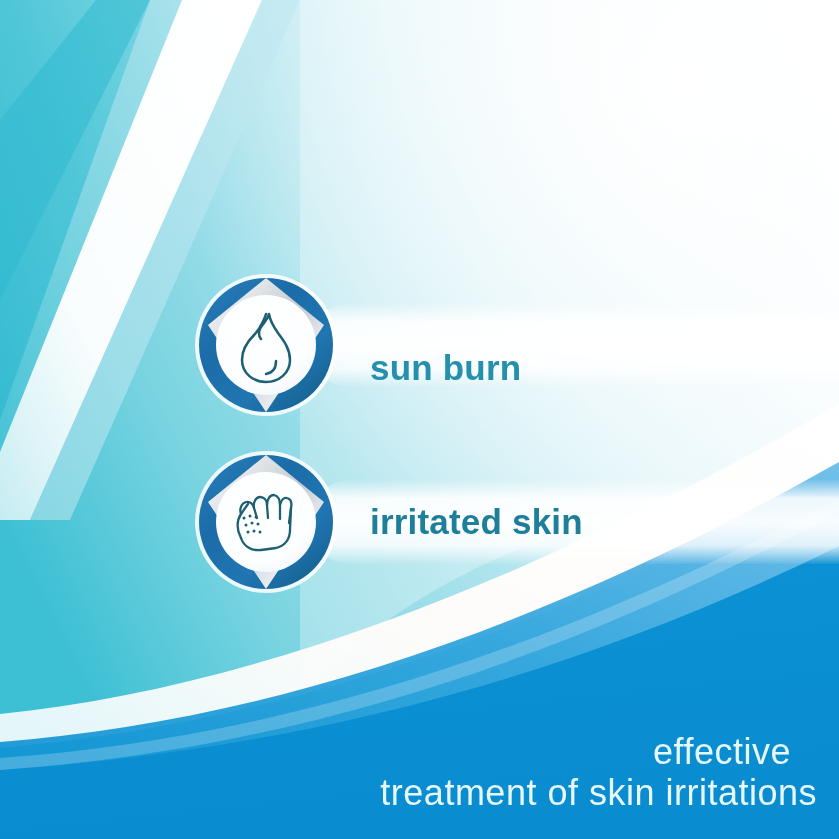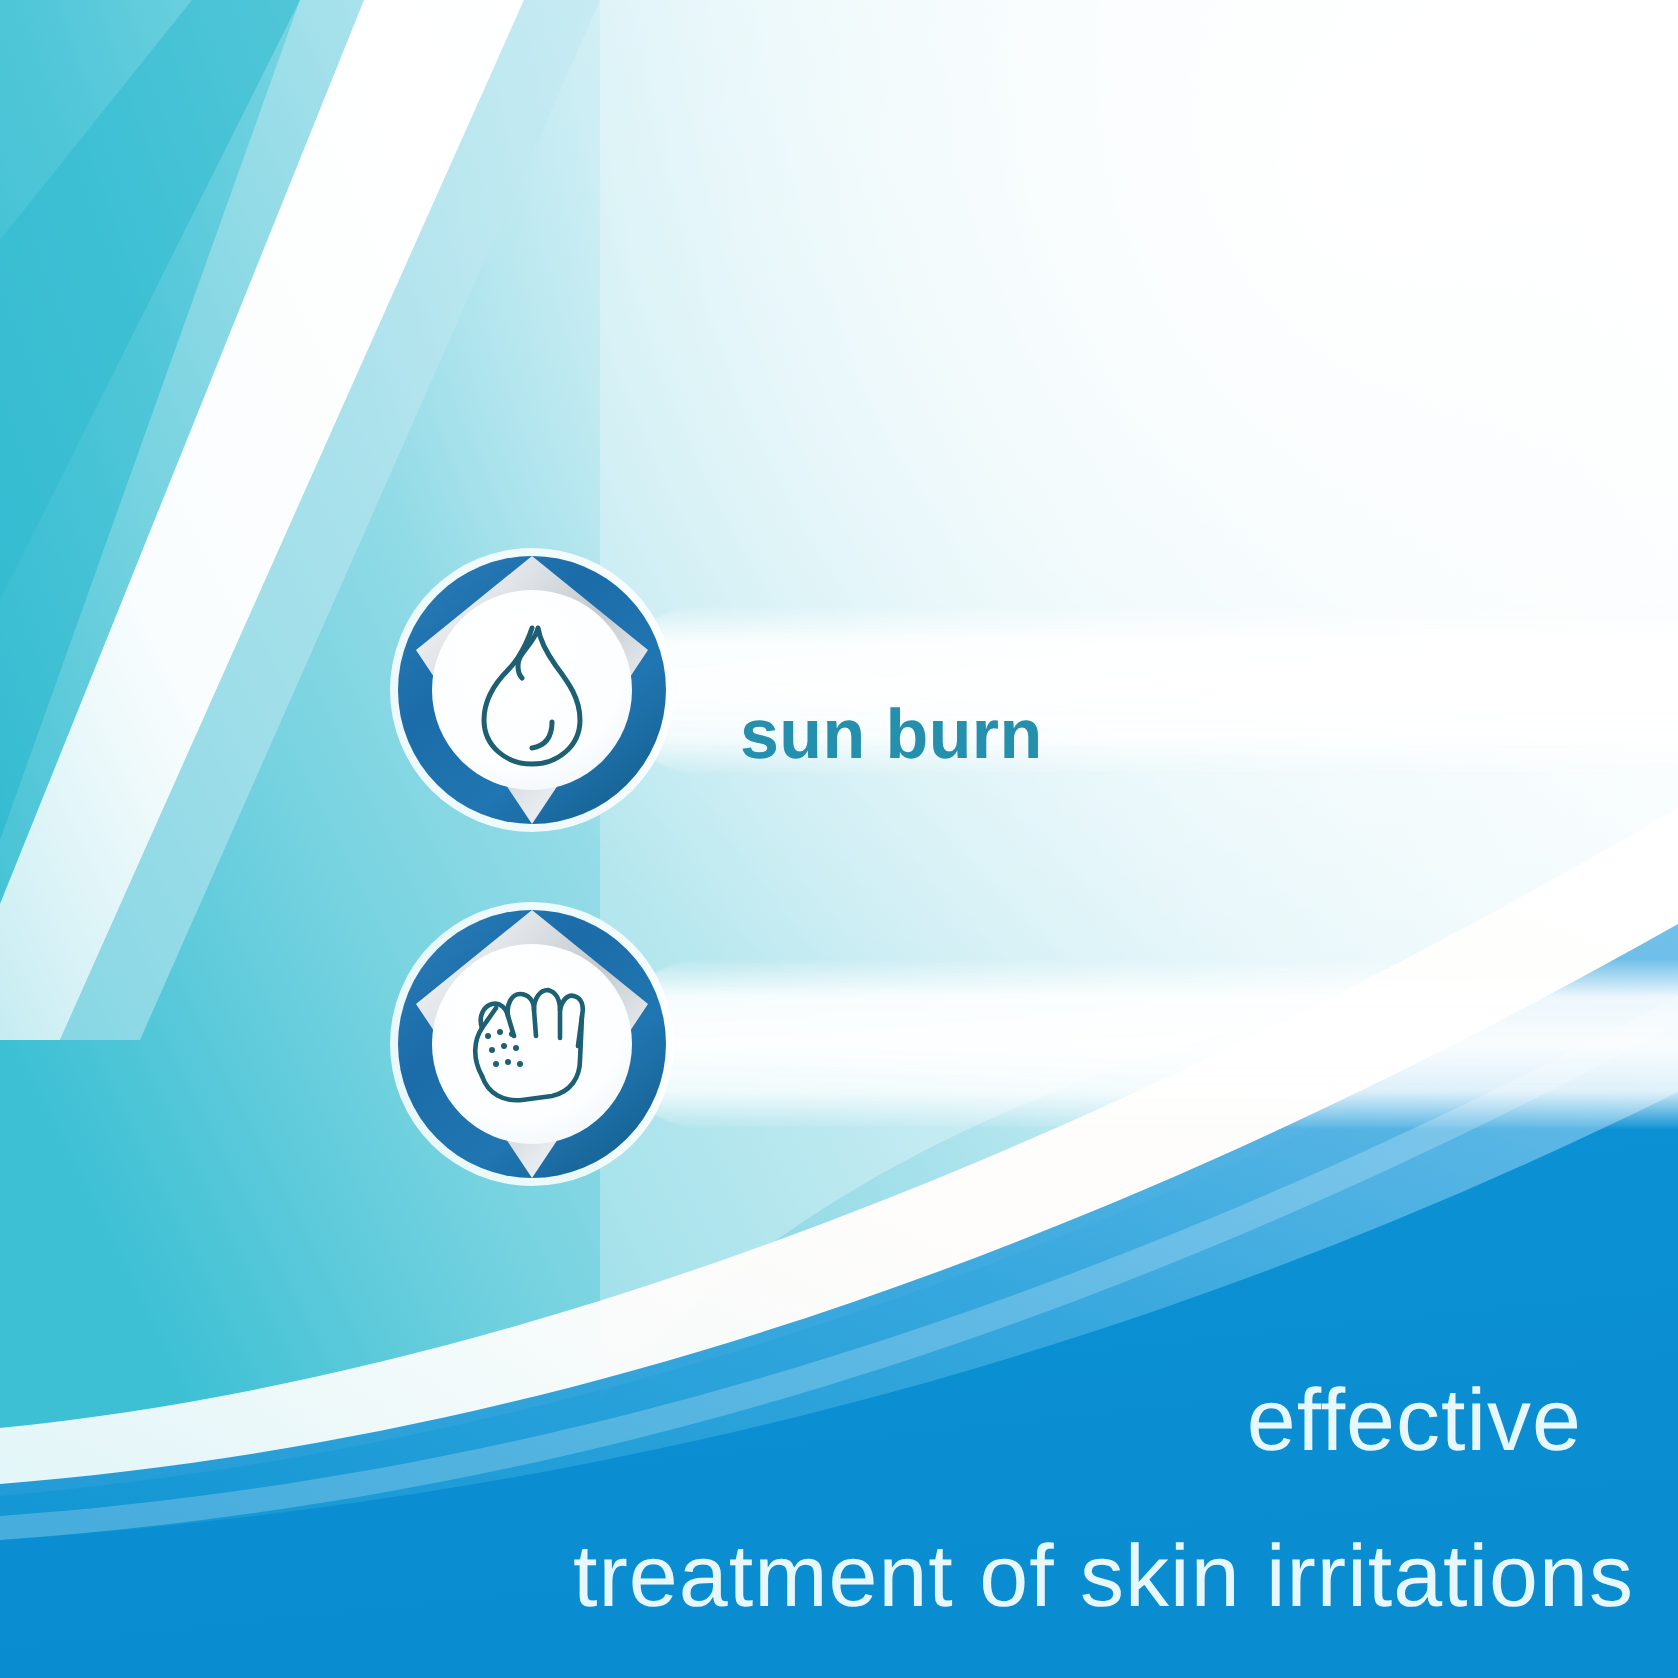--- a/index.html
+++ b/index.html
@@ -84,28 +84,28 @@
   .feature-label.c2 { color: #1d7f99; }
 
   
   .headline {
     position: absolute;
     right: 22px;
     bottom: 26px;
     width: 800px;
     text-align: right;
     color: #e6f8fb;
-    font-size: 44px;
+    font-size: 36px;
     line-height: 1.12;
     font-weight: normal;
     letter-spacing: 0.5px;
     z-index: 5;
   }
   .headline .line1 { display: block; padding-right: 26px; }
-  .headline .line2 { display: block; margin-top: 28px; }
+  .headline .line2 { display: block; }
 </style>
 </head>
 <body>
 
 <div id="poster">
 
   <svg id="bg-svg" viewBox="0 0 839 839" xmlns="http://www.w3.org/2000/svg">
     <defs>
       <linearGradient id="gMain" x1="0" y1="0.62" x2="1" y2="0.12">
         <stop offset="0%" stop-color="#3dc0d4"></stop>
@@ -249,20 +249,21 @@
             <circle cx="56" cy="79" r="1.5"></circle>
             <circle cx="62" cy="77" r="1.5"></circle>
             <circle cx="68" cy="78" r="1.5"></circle>
             <circle cx="58" cy="86" r="1.5"></circle>
             <circle cx="64" cy="85" r="1.5"></circle>
             <circle cx="70" cy="86" r="1.5"></circle>
           </g>
         </svg>
       </div>
 
+      <div class="feature-label c2">irritated skin</div>
     </div>
   </div>
 
   <div class="headline">
     <span class="line1">effective</span>
     <span class="line2">treatment of skin irritations</span>
   </div>
 
 </div>
 

